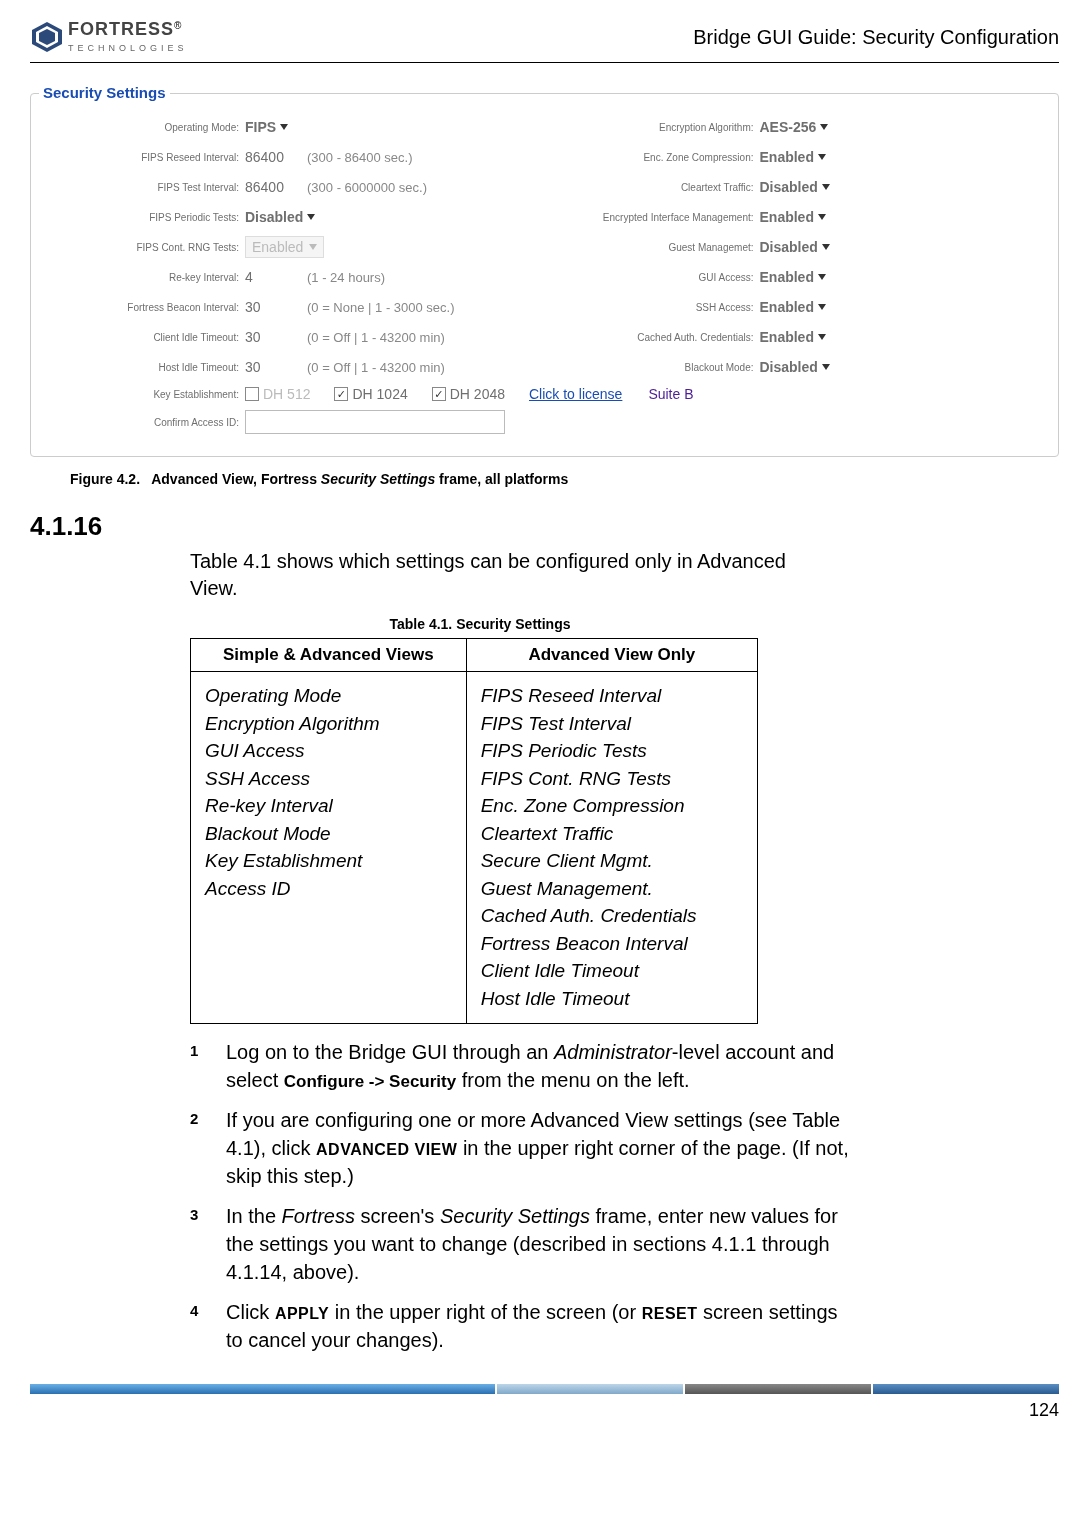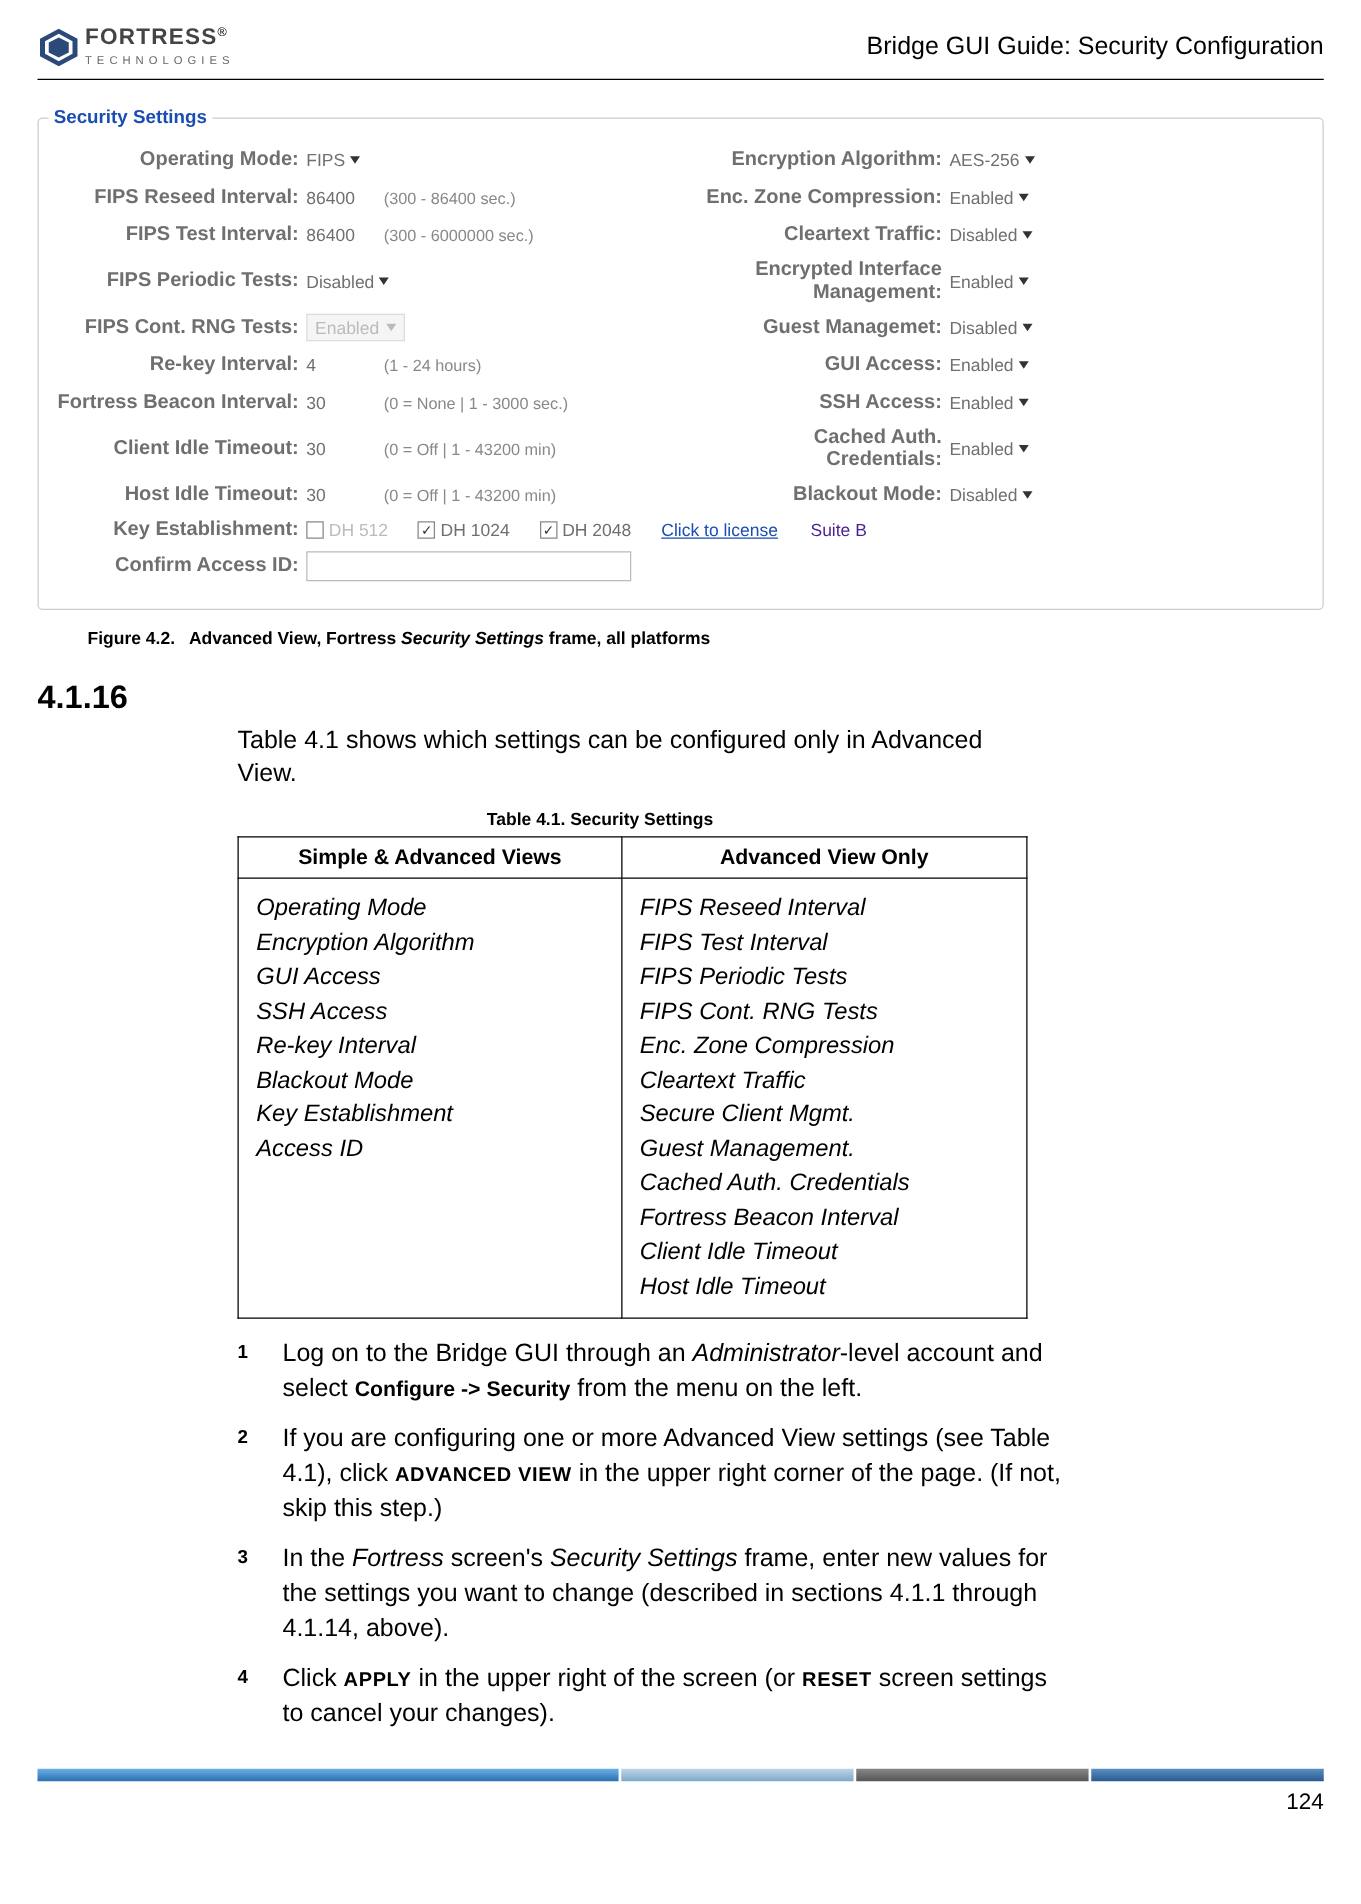--- a/index.html
+++ b/index.html
@@ -66,35 +66,35 @@
     margin-top: 8px;
   }
   .setting-row {
     display: flex;
     align-items: center;
     padding: 4px 0;
     min-height: 30px;
   }
   .setting-label {
     color: #6f6f6f;
-    font-weight: bold;
-    font-size: 16px;
+    font-weight: normal;
+    font-size: 10px;
     text-align: right;
     flex: 0 0 200px;
     padding-right: 6px;
   }
   .setting-value {
     color: #6f6f6f;
     font-size: 14px;
     display: flex;
     align-items: center;
     gap: 6px;
   }
   .val-num { min-width: 56px; display: inline-block; }
-  .val-sel { display: inline-flex; align-items: center; gap: 4px; }
+  .val-sel { display: inline-flex; align-items: center; gap: 4px; font-weight: bold; }
   .caret {
     width: 0; height: 0;
     border-left: 4px solid transparent;
     border-right: 4px solid transparent;
     border-top: 6px solid #333;
     display: inline-block;
   }
   .hint { color: #888; font-size: 13px; }
   .disabled-box {
     border: 1px solid #ddd;
@@ -183,21 +183,21 @@
     font-size: 14px;
     font-weight: bold;
     text-align: center;
     margin-left: 160px;
     width: 580px;
     margin-bottom: 6px;
   }
   table.sec-table {
     margin-left: 160px;
     border-collapse: collapse;
-    width: 632px;
+    width: 568px;
     margin-bottom: 14px;
   }
   table.sec-table th {
     border: 1.5px solid #000;
     padding: 6px 10px;
     font-size: 17px;
     font-weight: bold;
     text-align: center;
   }
   table.sec-table td {

